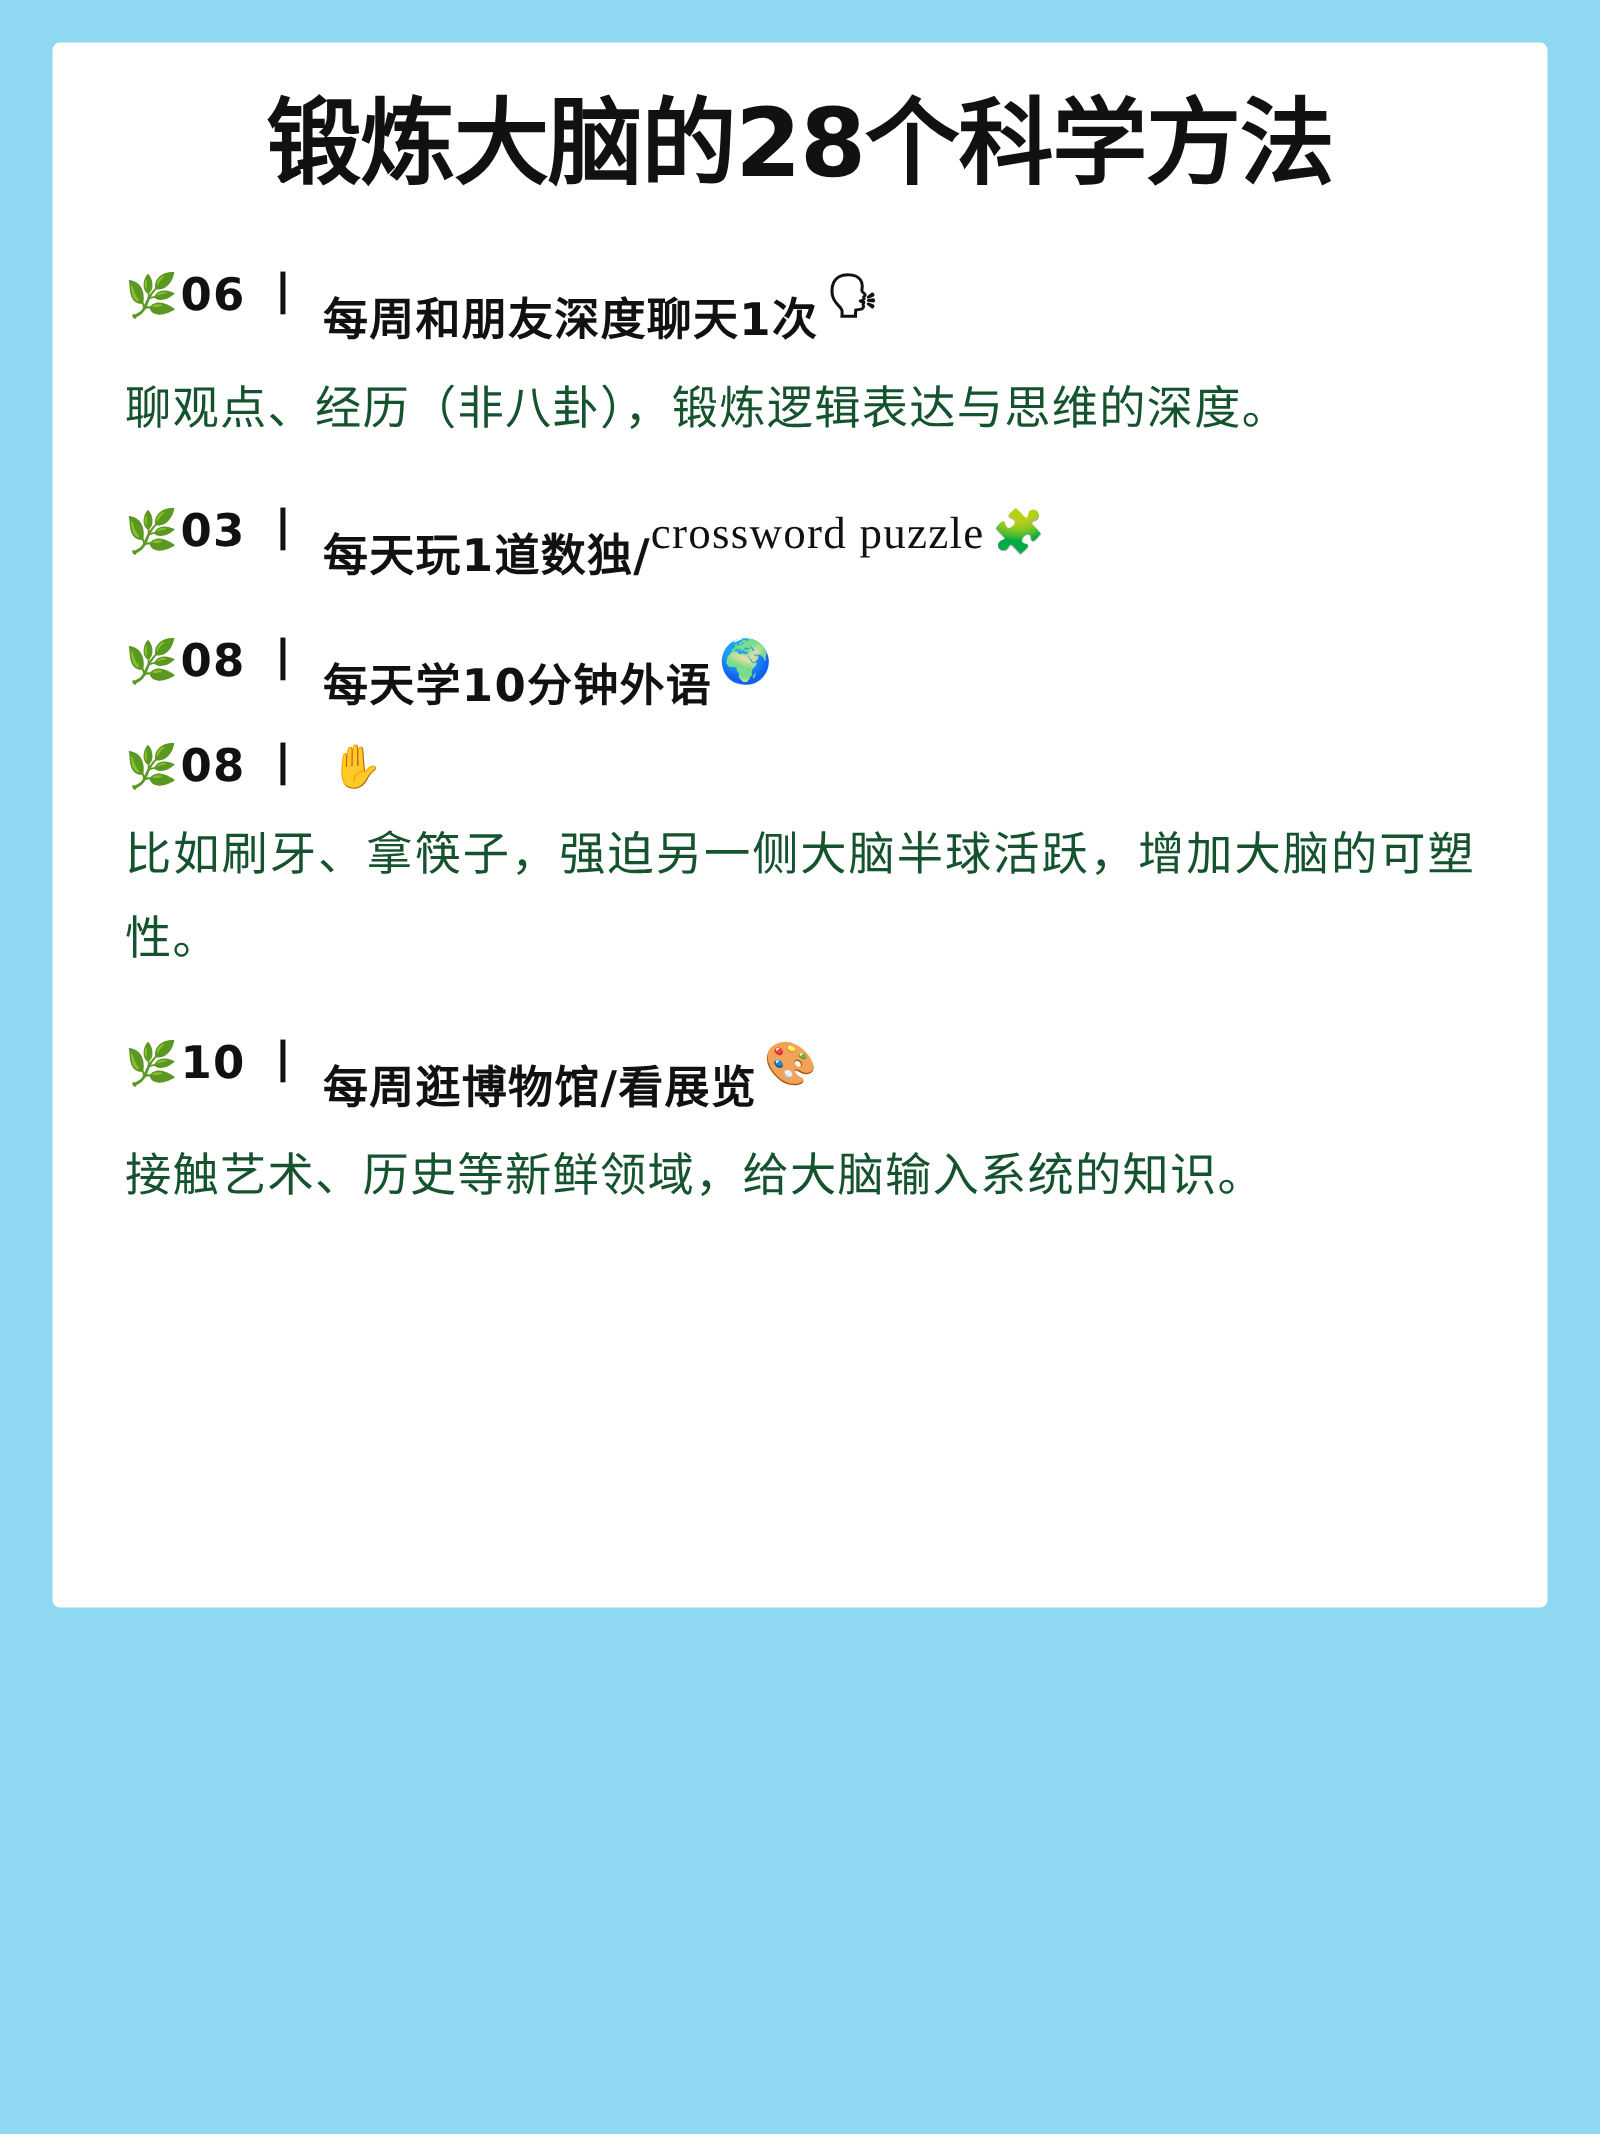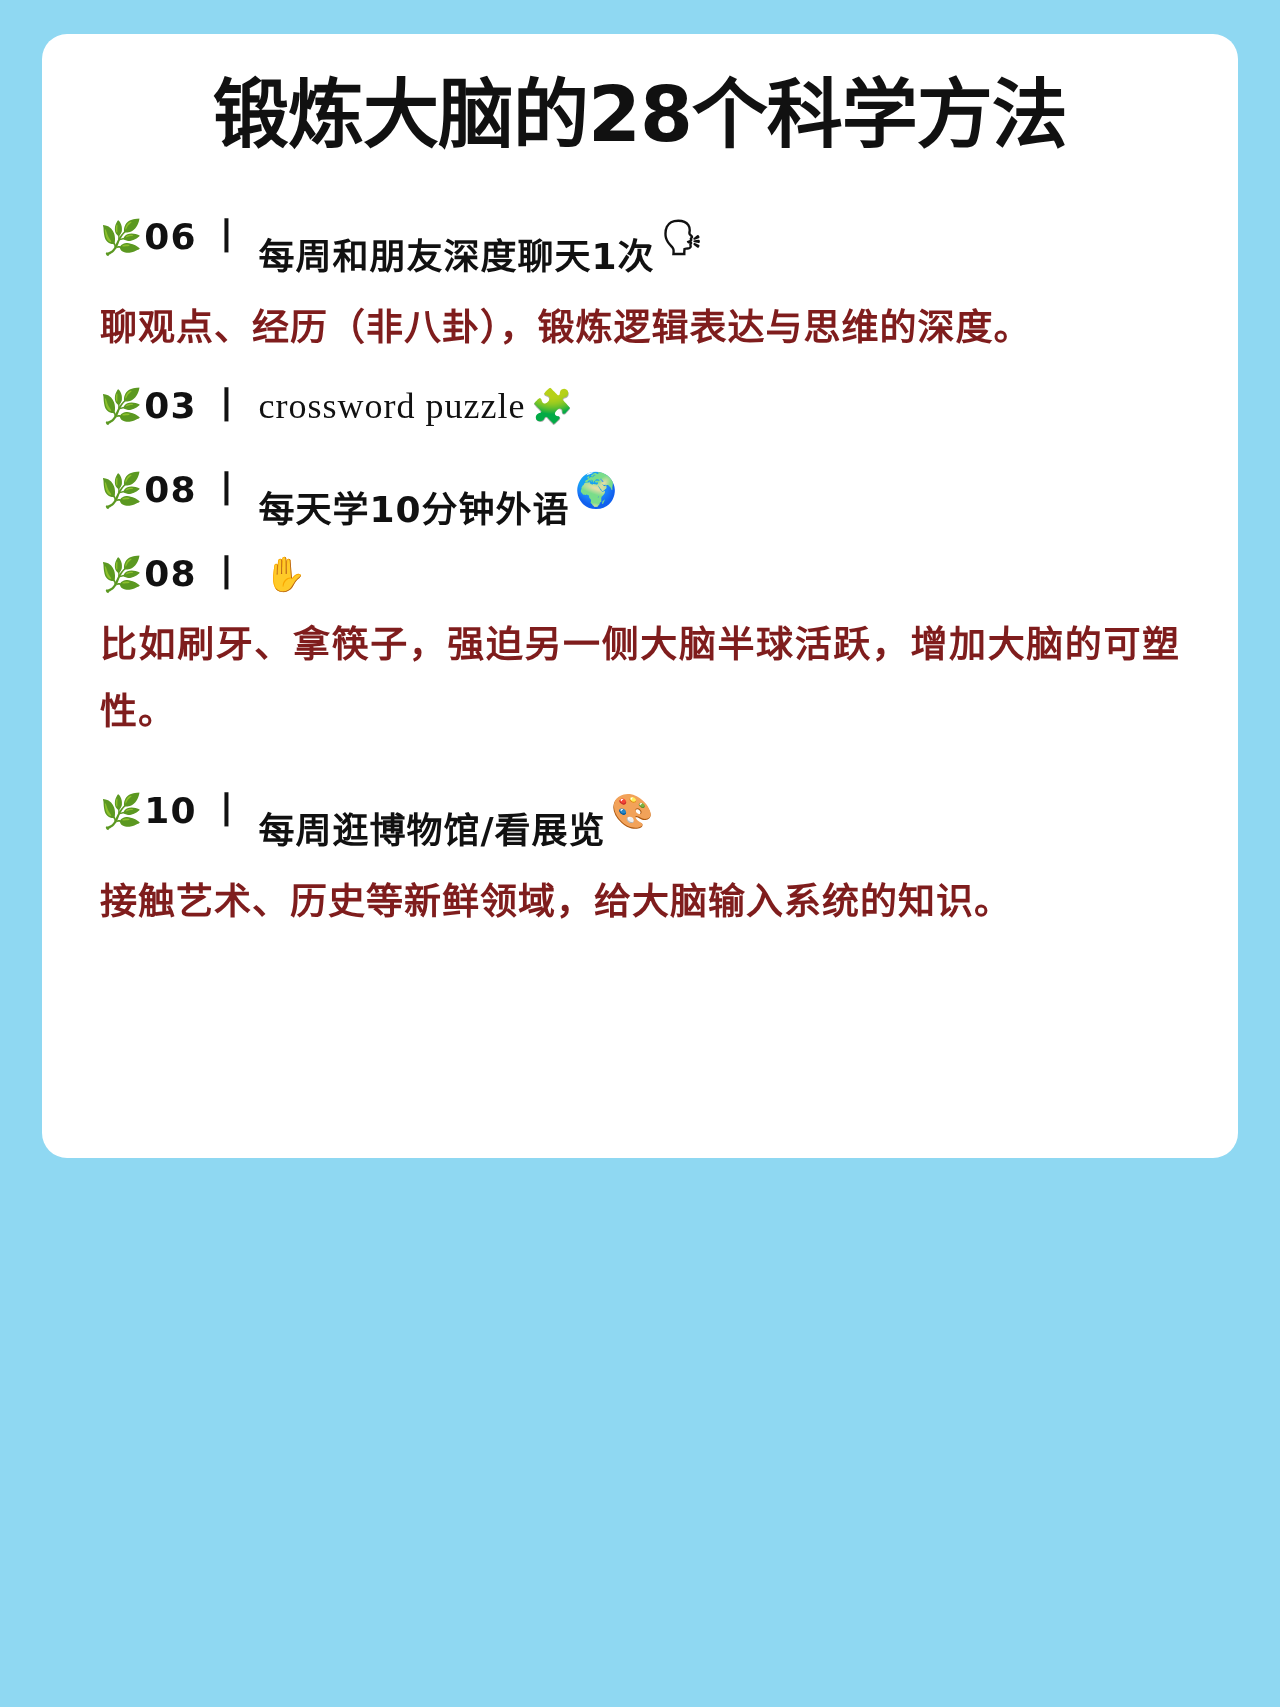--- a/index.html
+++ b/index.html
@@ -11,23 +11,23 @@
     height: 1707px;
     background: #8fd8f2;
     font-family: "Liberation Serif", "DejaVu Serif", serif;
     overflow: hidden;
   }
   .page {
     position: absolute;
     left: 42px;
     top: 34px;
     width: 1196px;
-    height: 1124px;
+    height: 1252px;
     background: #ffffff;
-    border-radius: 25px;
+    border-radius: 6px;
     box-sizing: border-box;
     padding: 18px 58px 0 58px;
     overflow: hidden;
   }
   .title {
     font-family: "DejaVu Sans", "Liberation Sans", sans-serif;
     font-weight: 900;
     font-size: 76px;
     line-height: 1.18;
     letter-spacing: -1px;
@@ -75,25 +75,24 @@
   }
   .latin {
     font-family: "Liberation Serif", "DejaVu Serif", serif;
     font-weight: 400;
     letter-spacing: 1px;
   }
   .body-text {
     font-family: "Liberation Serif", "DejaVu Serif", serif;
     font-size: 37px;
     line-height: 1.82;
-    color: #7f1d1d;
+    color: #14532d;
     letter-spacing: 1px;
     margin: 0 0 18px 0;
     text-align: justify;
-    font-weight: bold;
   }
 </style>
 </head>
 <body>
 
 <div class="page">
 
   <div class="title">锻炼大脑的28个科学方法</div>
 
   <div class="item">
@@ -105,20 +104,21 @@
       <span class="head-emoji">🗣</span>
     </div>
     <p class="body-text">聊观点、经历（非八卦），锻炼逻辑表达与思维的深度。</p>
   </div>
 
   <div class="item">
     <div class="item-head">
       <span class="leaf-icon">🌿</span>
       <span class="num">03</span>
       <span class="sep">丨</span>
+      <span class="head-text">每天玩1道数独/</span>
       <span class="latin">crossword puzzle</span>
       <span class="head-emoji">🧩</span>
     </div>
   </div>
 
   <div class="item">
     <div class="item-head">
       <span class="leaf-icon">🌿</span>
       <span class="num">08</span>
       <span class="sep">丨</span>

